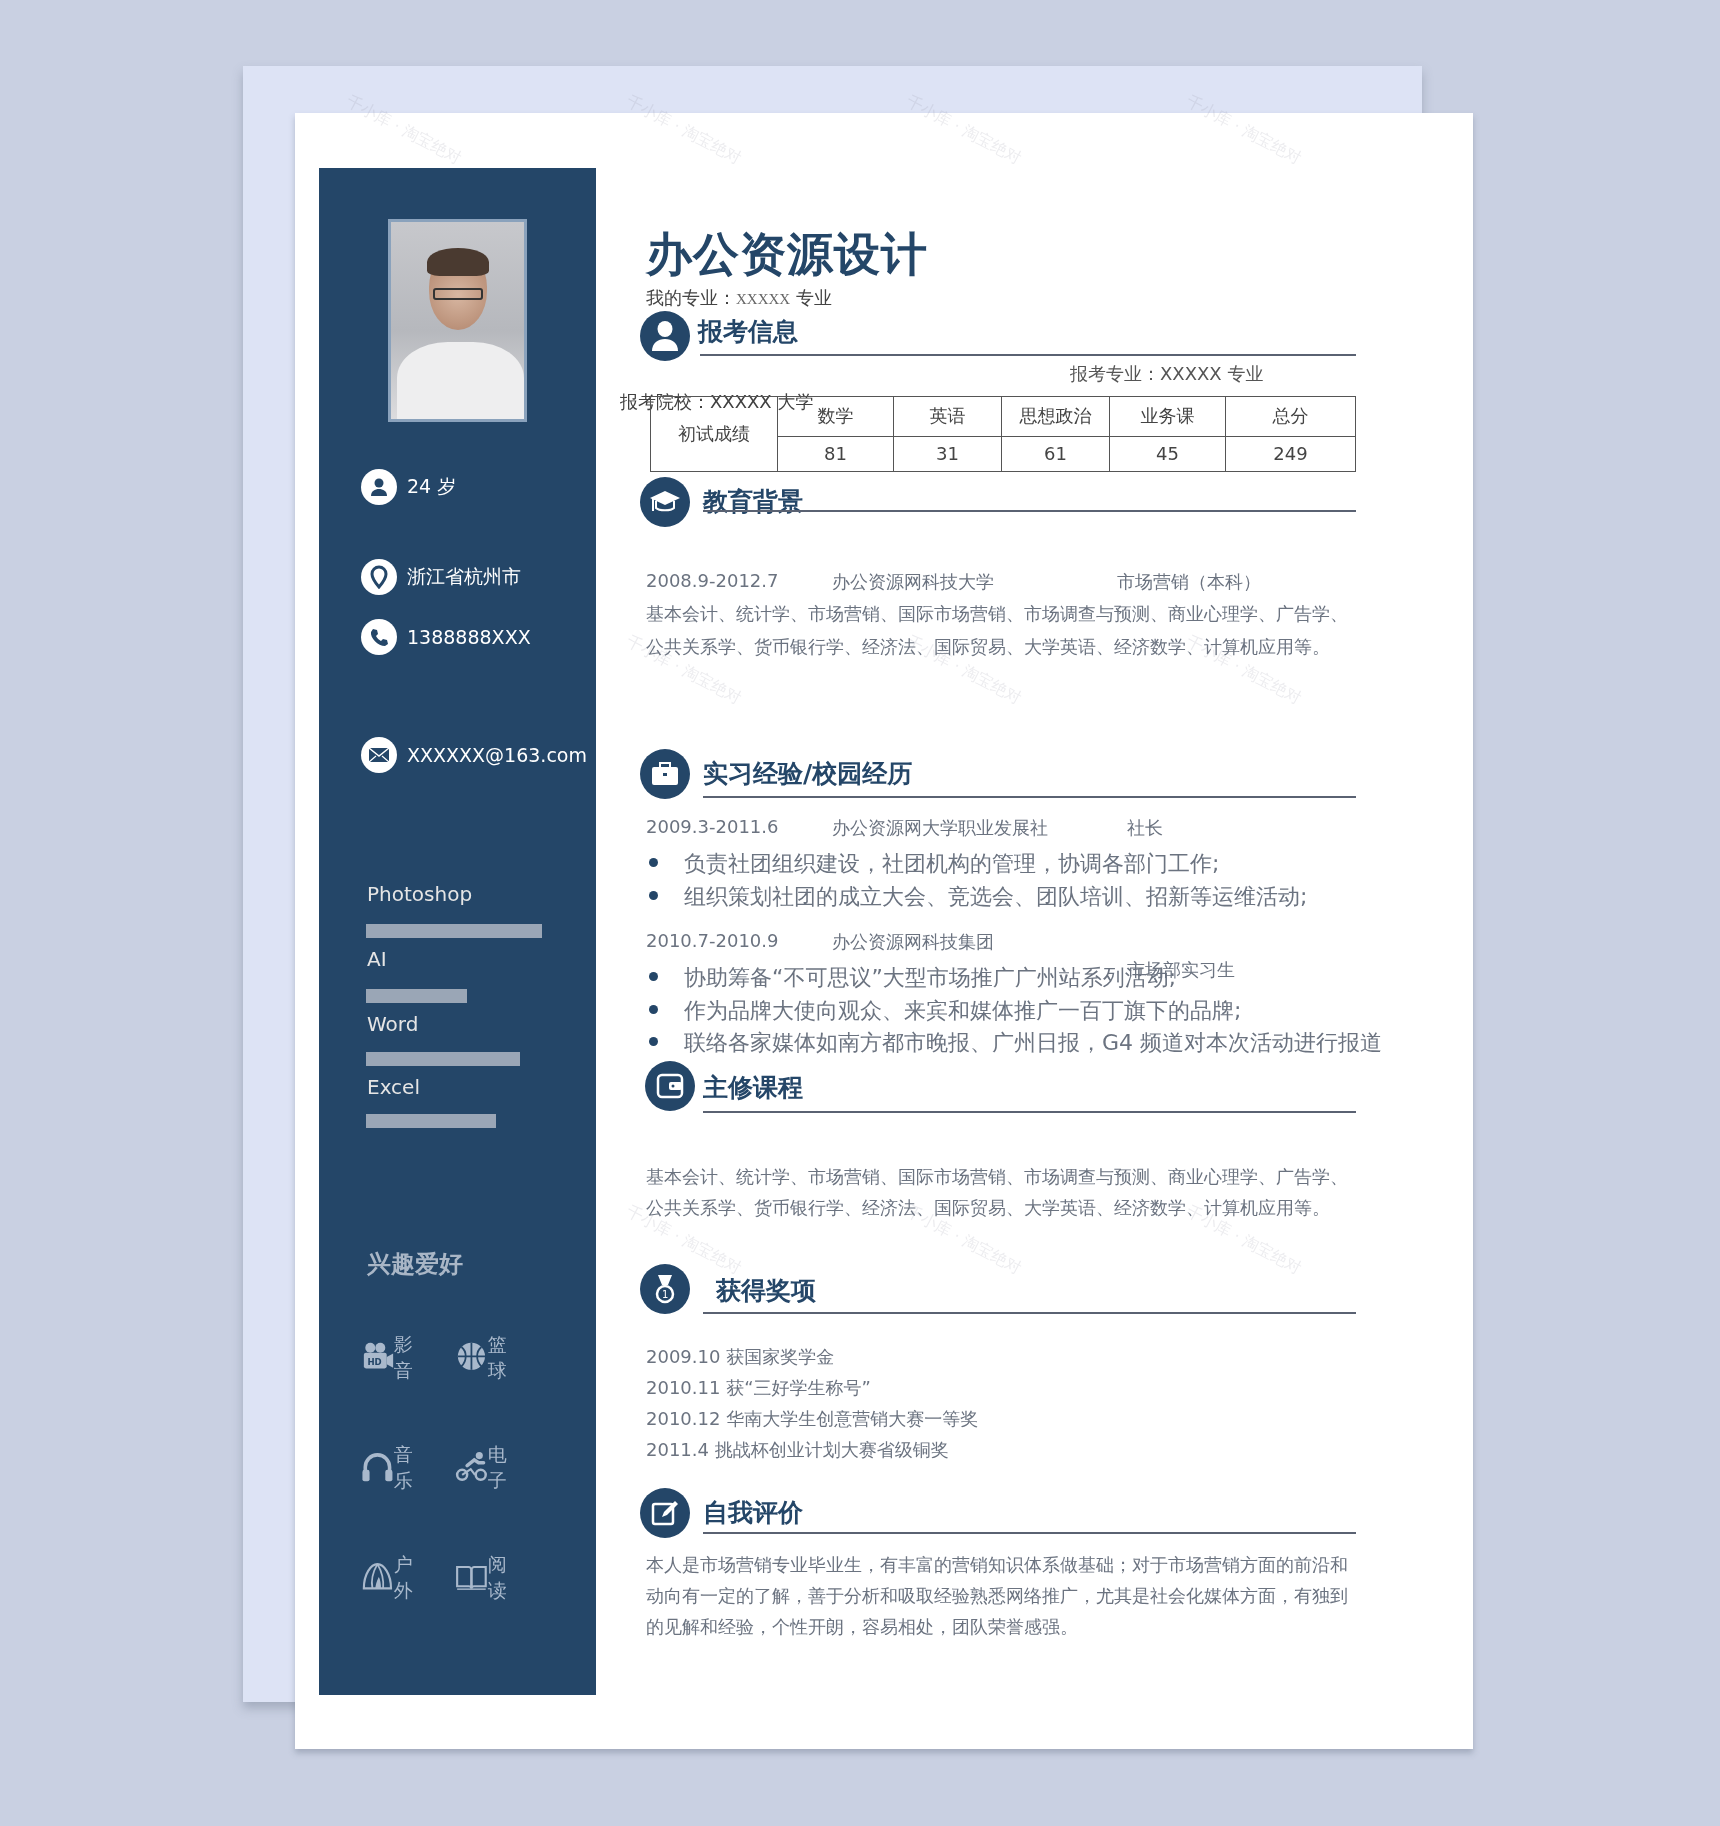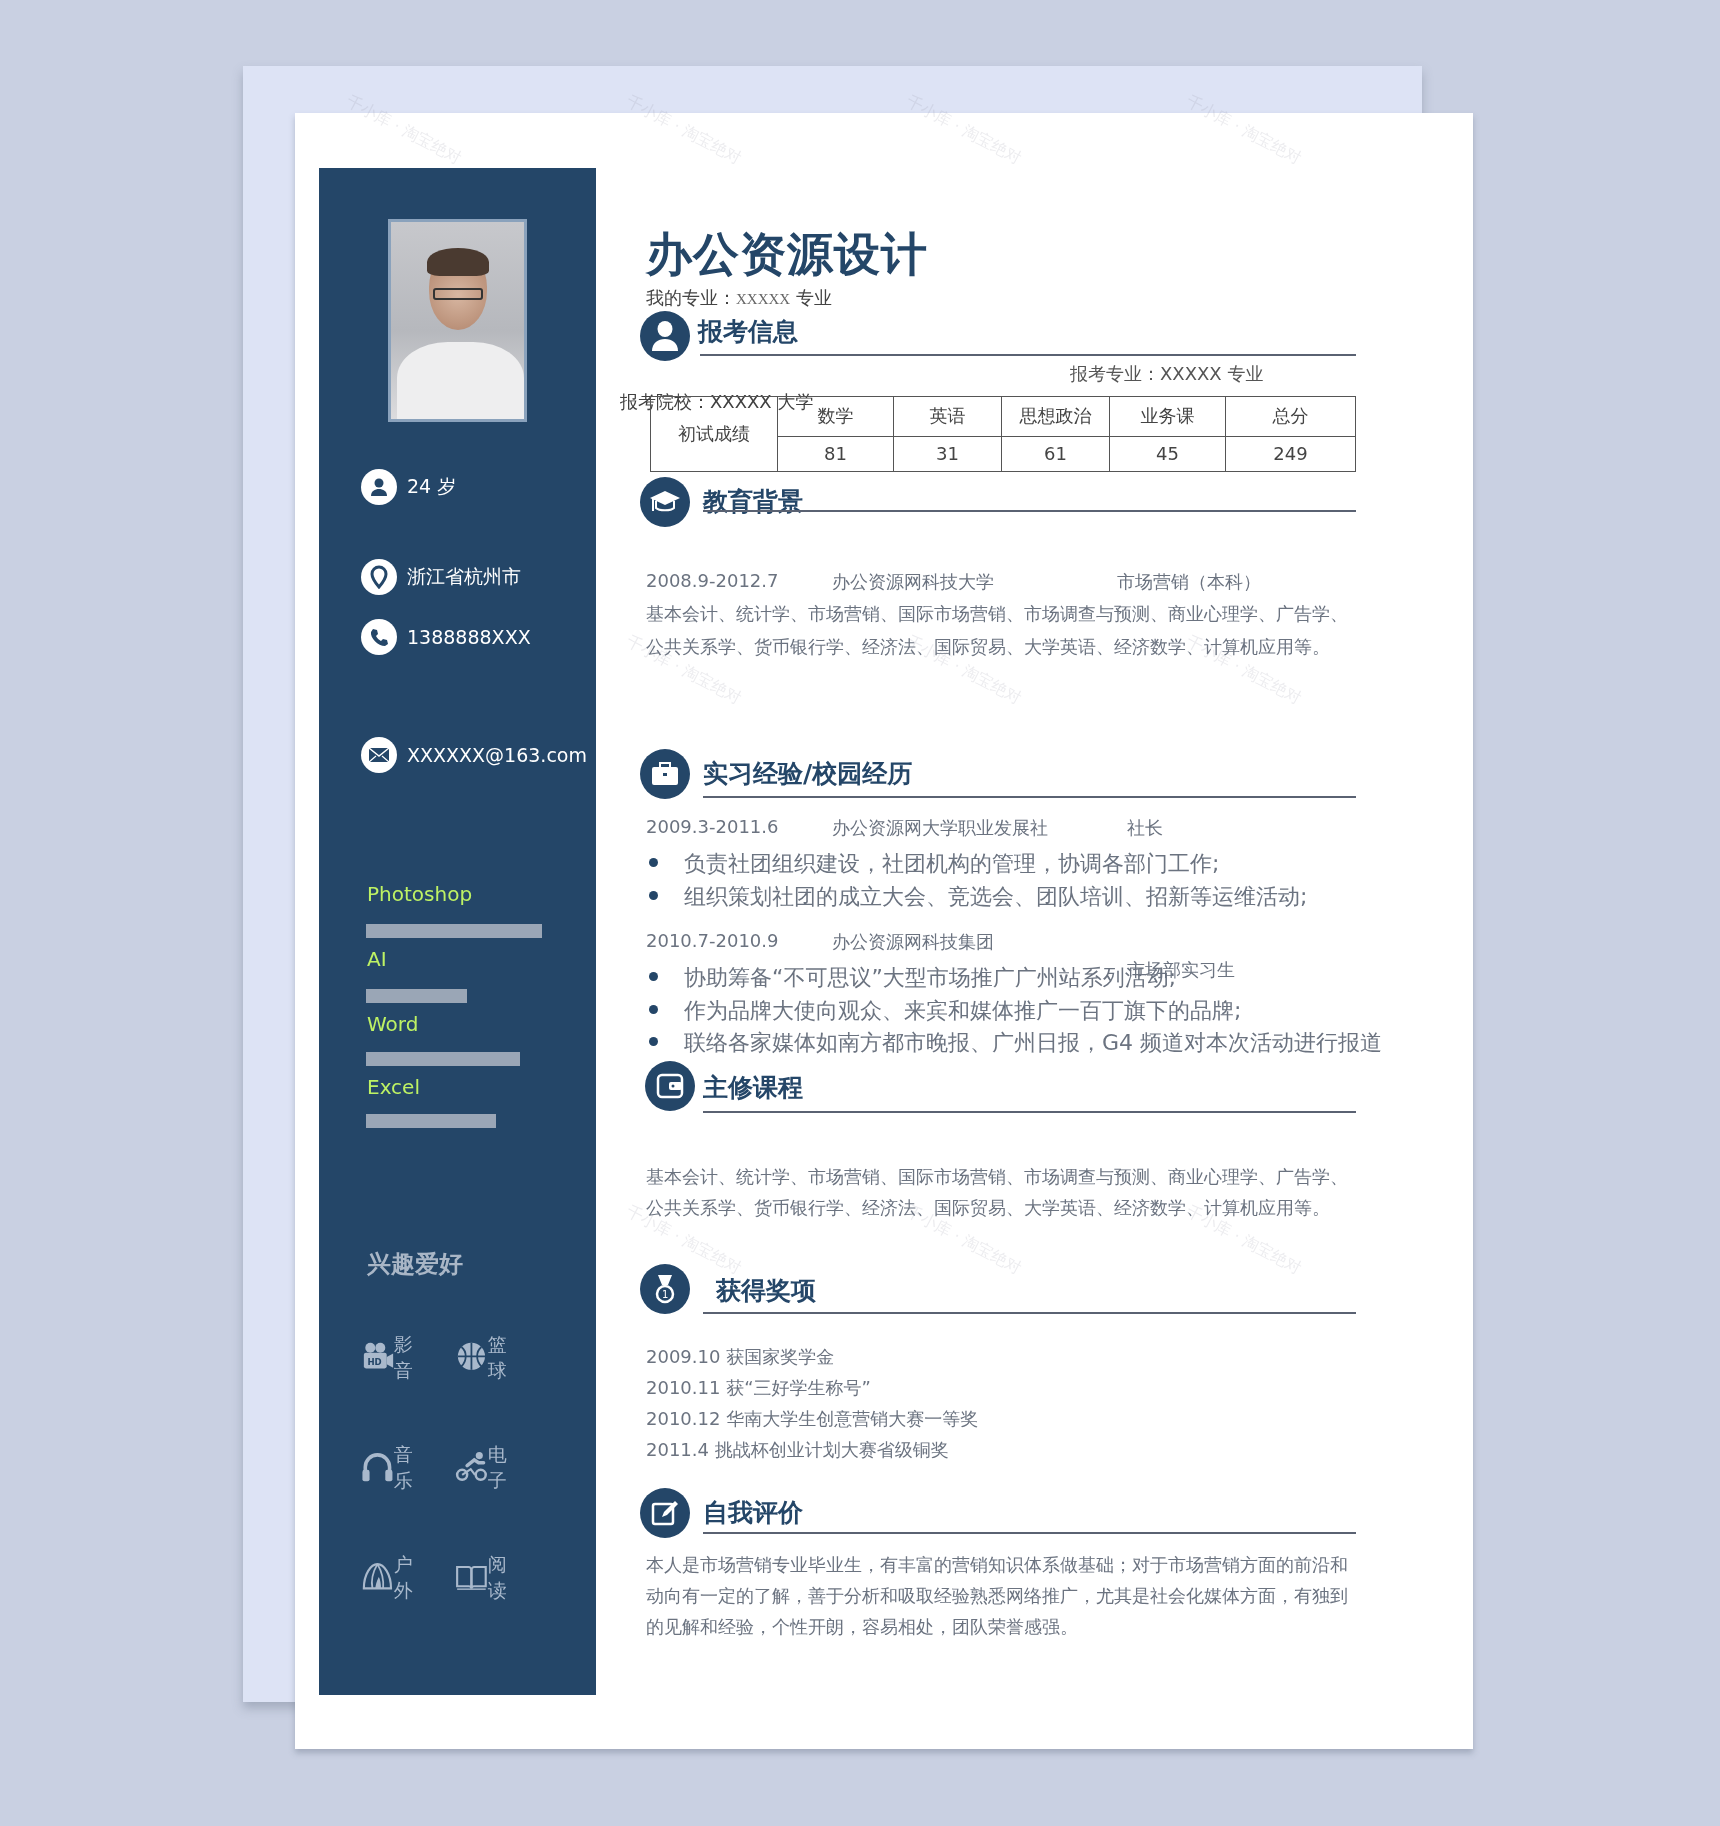--- a/index.html
+++ b/index.html
@@ -52,21 +52,21 @@
   }
   .contact {
     position: absolute; left: 42px; display: flex; align-items: center; gap: 10px;
     font-size: 19px; color: #ffffff;
   }
   .contact .ic {
     width: 36px; height: 36px; border-radius: 50%; background: #ffffff;
     display: flex; align-items: center; justify-content: center;
   }
   .skill-label {
-    position: absolute; left: 48px; font-size: 20px; color: #bef264;
+    position: absolute; left: 48px; font-size: 20px; color: #e5e5e5;
   }
   .skill-bar {
     position: absolute; left: 47px; height: 14px; background: #9aa6b6;
   }
   .hobby-title {
     position: absolute; left: 48px; top: 1081px; font-size: 24px; font-weight: bold;
     color: #a9b6c6;
   }
   .hobby {
     position: absolute; width: 60px; display: flex; align-items: center;

